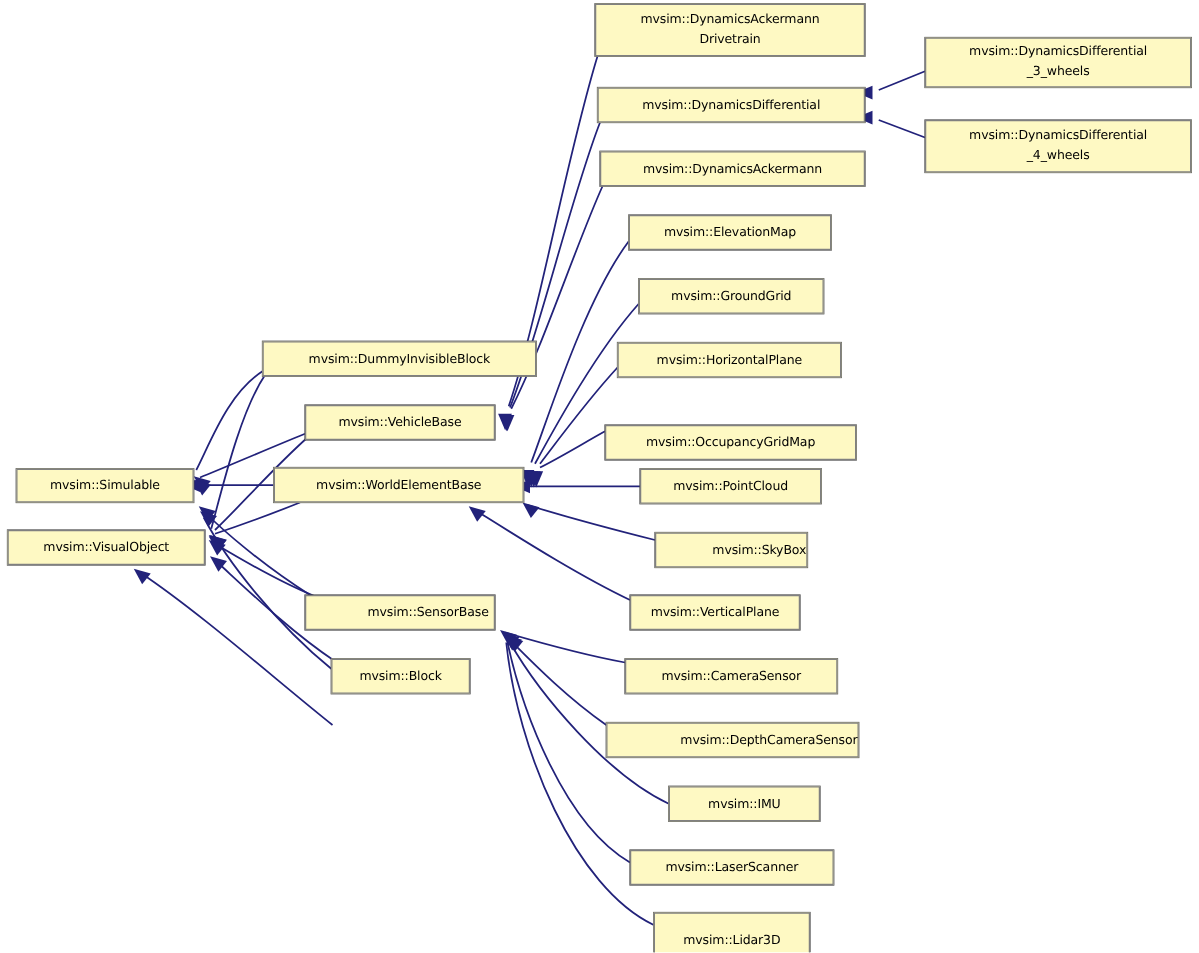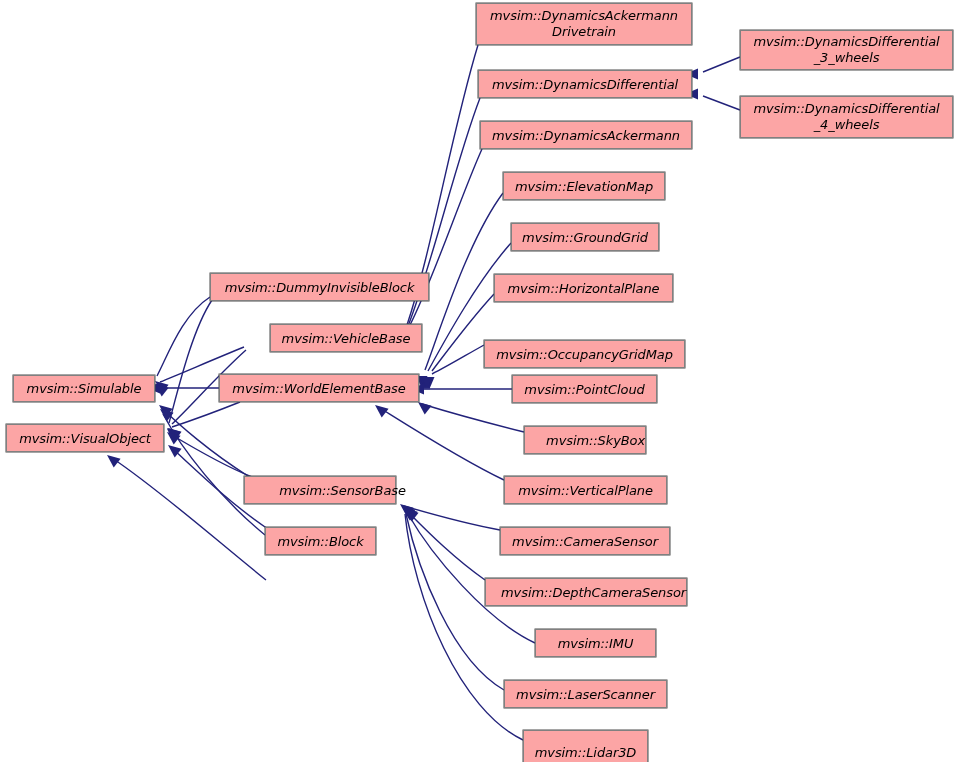--- a/index.html
+++ b/index.html
@@ -20,35 +20,34 @@
     position: absolute;
     left: 0;
     top: 0;
     width: 959px;
     height: 762px;
     pointer-events: none;
   }
   .node {
     position: absolute;
     box-sizing: border-box;
-    background: #fca5a5;
+    background: #fef9c3;
     border: 1px solid #808080;
     box-shadow: 0 0 0 0.5px #4d4d4d;
     display: flex;
     align-items: center;
     justify-content: center;
     text-align: center;
     color: #000000;
-    font-size: 13px;
+    font-size: 10px;
     line-height: 15px;
     letter-spacing: -0.1px;
     white-space: pre-line;
     z-index: 5;
     cursor: pointer;
-    font-style: italic;
   }
   .node.two-line {
     line-height: 16px;
   }
 </style>
 </head>
 <body>
 
 <div id="canvas">
 
@@ -108,36 +107,36 @@
       <path d="M 740,57 L 703,72" fill="none" stroke="#22227a" stroke-width="1.4"></path>
       <polygon points="685,74 698,68.5 698,79.5" fill="#22227a"></polygon>
       <path d="M 740,110 L 703,96" fill="none" stroke="#22227a" stroke-width="1.4"></path>
       <polygon points="685,94 698,88.5 698,99.5" fill="#22227a"></polygon>
     </svg>
 
   <div class="node" style="left:13px;  top:375px; width:142px; height:27px;"><span>mvsim::Simulable</span></div>
   <div class="node" style="left:6px;   top:424px; width:158px; height:28px;"><span>mvsim::VisualObject</span></div>
 
   <div class="node" style="left:210px; top:273px; width:219px; height:28px;"><span>mvsim::DummyInvisibleBlock</span></div>
-  <div class="node" style="left:244px; top:324px; width:152px; height:28px;margin-left:26px;"><span>mvsim::VehicleBase</span></div>
+  <div class="node" style="left:244px; top:324px; width:152px; height:28px;"><span>mvsim::VehicleBase</span></div>
   <div class="node" style="left:219px; top:374px; width:200px; height:28px;"><span>mvsim::WorldElementBase</span></div>
   <div class="node" style="left:244px; top:476px; width:152px; height:28px;padding-left:45px;"><span>mvsim::SensorBase</span></div>
   <div class="node" style="left:265px; top:527px; width:111px; height:28px;"><span>mvsim::Block</span></div>
 
   <div class="node two-line" style="left:476px; top:3px;   width:216px; height:42px;"><span>mvsim::DynamicsAckermann
 Drivetrain</span></div>
   <div class="node" style="left:478px; top:70px;  width:214px; height:28px;"><span>mvsim::DynamicsDifferential</span></div>
   <div class="node" style="left:480px; top:121px; width:212px; height:28px;"><span>mvsim::DynamicsAckermann</span></div>
   <div class="node" style="left:503px; top:172px; width:162px; height:28px;"><span>mvsim::ElevationMap</span></div>
   <div class="node" style="left:511px; top:223px; width:148px; height:28px;"><span>mvsim::GroundGrid</span></div>
   <div class="node" style="left:494px; top:274px; width:179px; height:28px;"><span>mvsim::HorizontalPlane</span></div>
   <div class="node" style="left:484px; top:340px; width:201px; height:28px;"><span>mvsim::OccupancyGridMap</span></div>
   <div class="node" style="left:512px; top:375px; width:145px; height:28px;"><span>mvsim::PointCloud</span></div>
   <div class="node" style="left:524px; top:426px; width:122px; height:28px;justify-content:flex-end;"><span>mvsim::SkyBox</span></div>
-  <div class="node" style="left:504px; top:476px; width:163px; height:28px;align-items:center;"><span>mvsim::VerticalPlane</span></div>
+  <div class="node" style="left:504px; top:476px; width:136px; height:28px;align-items:center;"><span>mvsim::VerticalPlane</span></div>
   <div class="node" style="left:500px; top:527px; width:170px; height:28px;"><span>mvsim::CameraSensor</span></div>
   <div class="node" style="left:485px; top:578px; width:202px; height:28px;justify-content:flex-end;"><span>mvsim::DepthCameraSensor</span></div>
   <div class="node" style="left:535px; top:629px; width:121px;  height:28px;"><span>mvsim::IMU</span></div>
   <div class="node" style="left:504px; top:680px; width:163px; height:28px;"><span>mvsim::LaserScanner</span></div>
   <div class="node" style="left:523px; top:730px; width:125px; height:44px;"><span>mvsim::Lidar3D</span></div>
 
   <div class="node two-line" style="left:740px; top:30px; width:213px; height:40px;"><span>mvsim::DynamicsDifferential
 _3_wheels</span></div>
   <div class="node two-line" style="left:740px; top:96px; width:213px; height:42px;"><span>mvsim::DynamicsDifferential
 _4_wheels</span></div>

